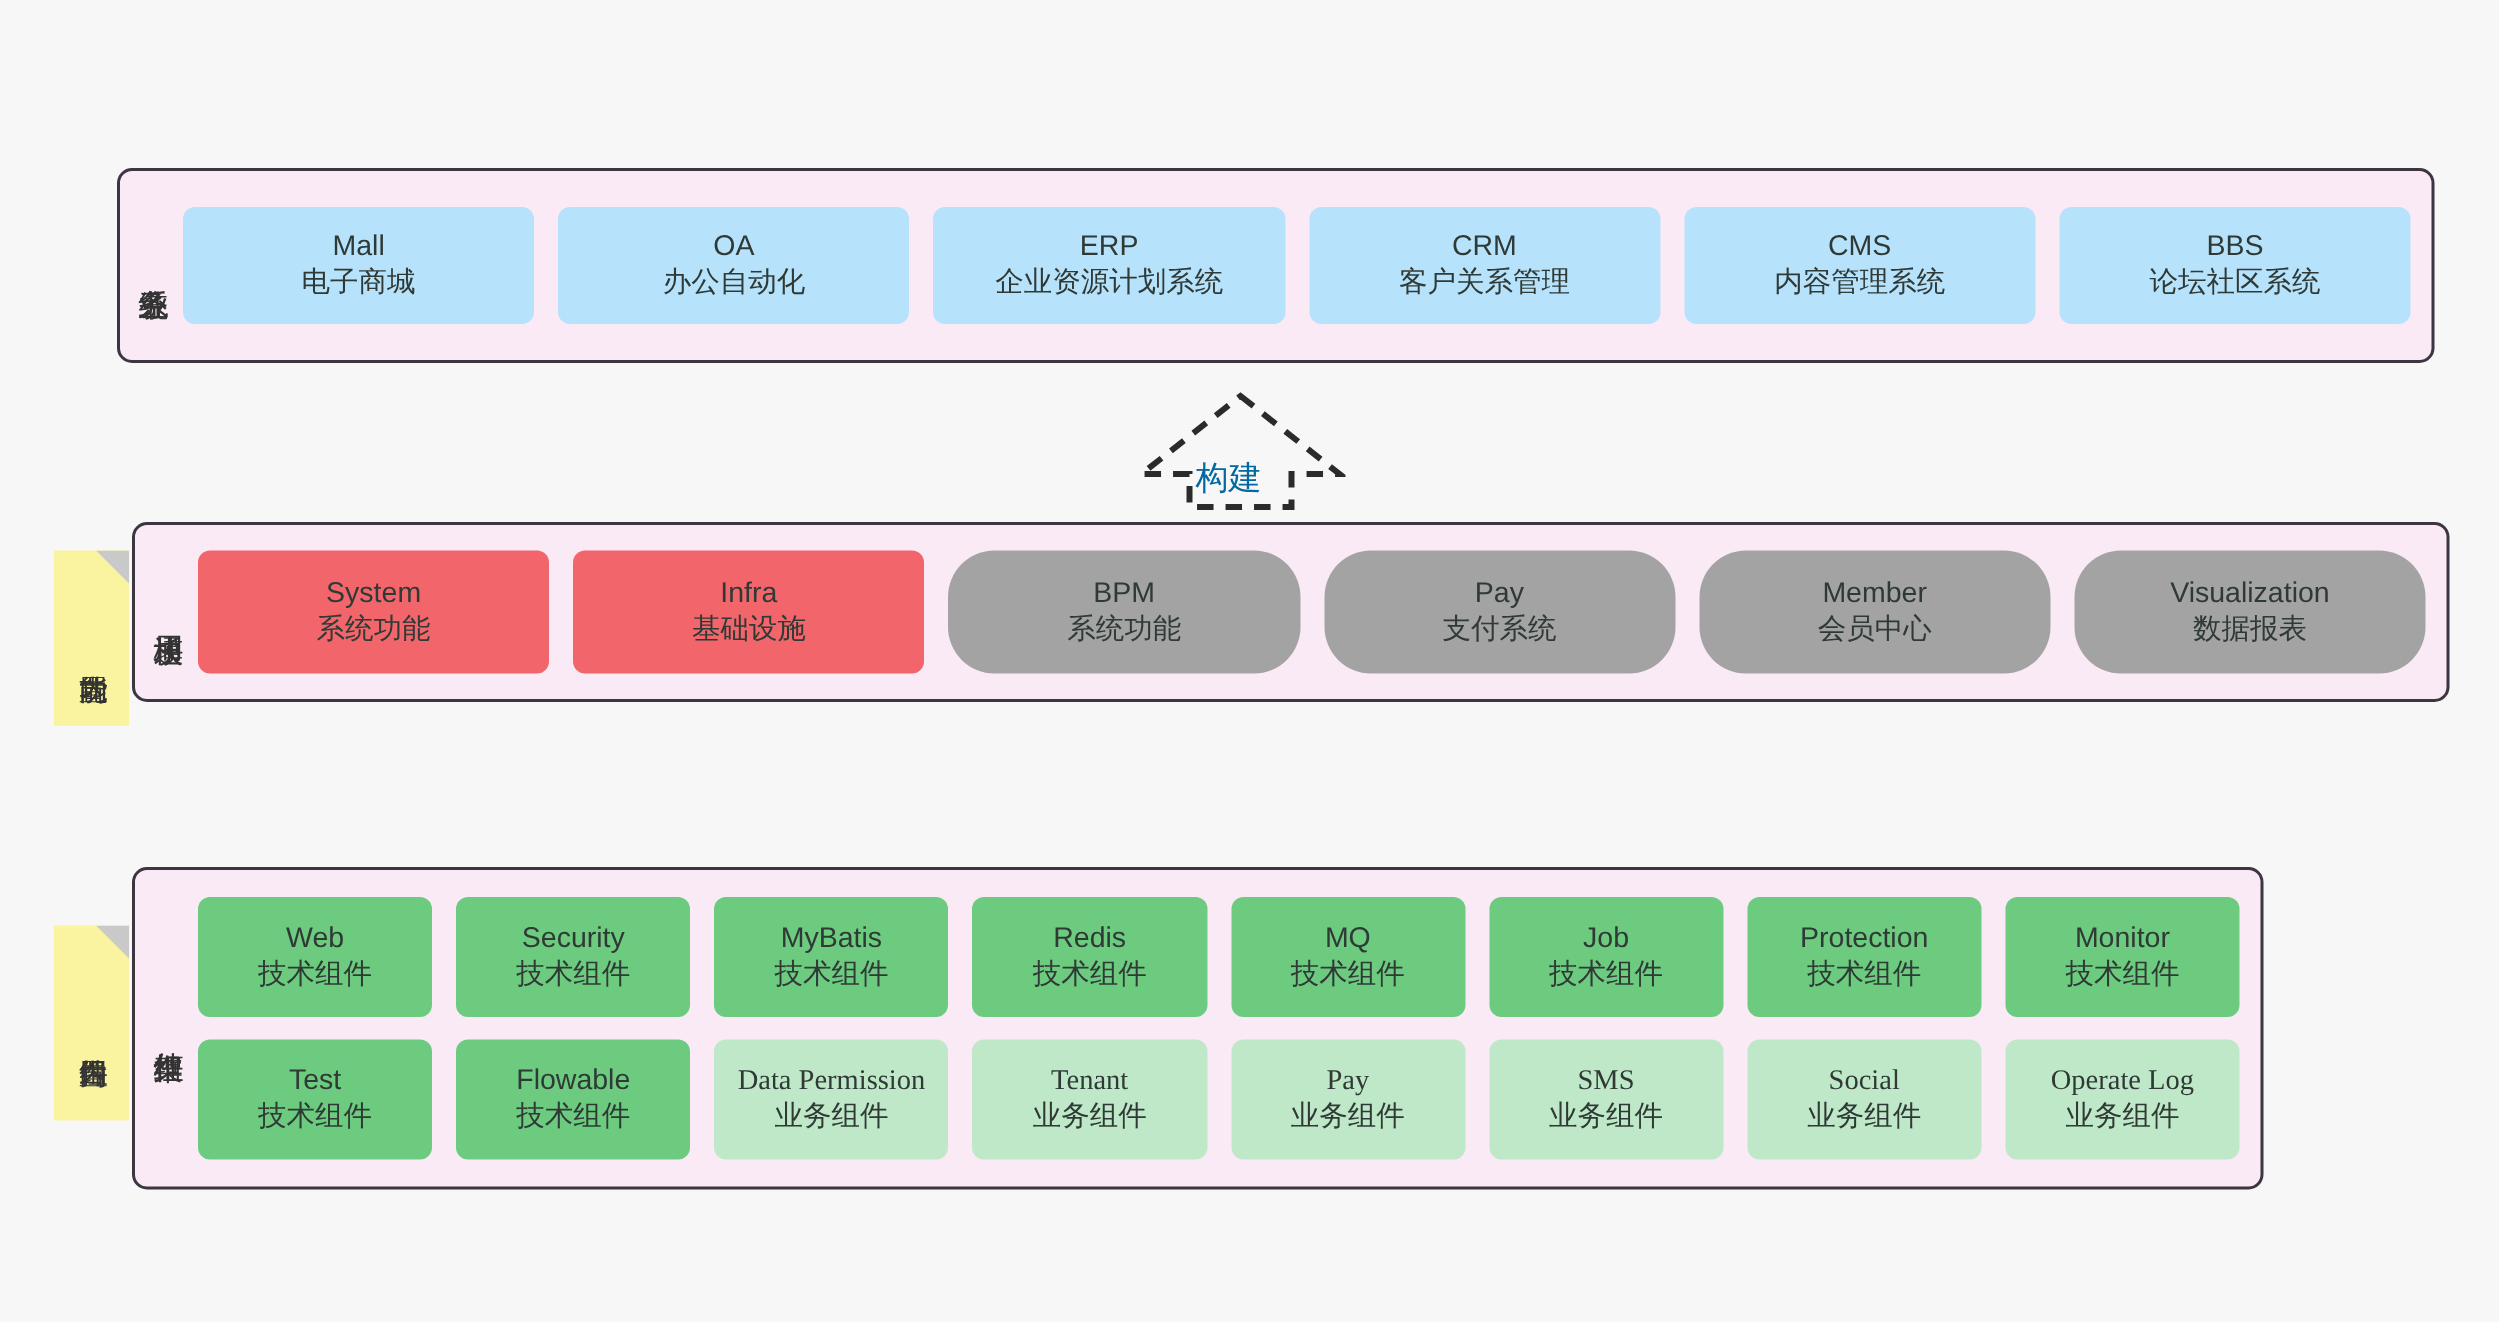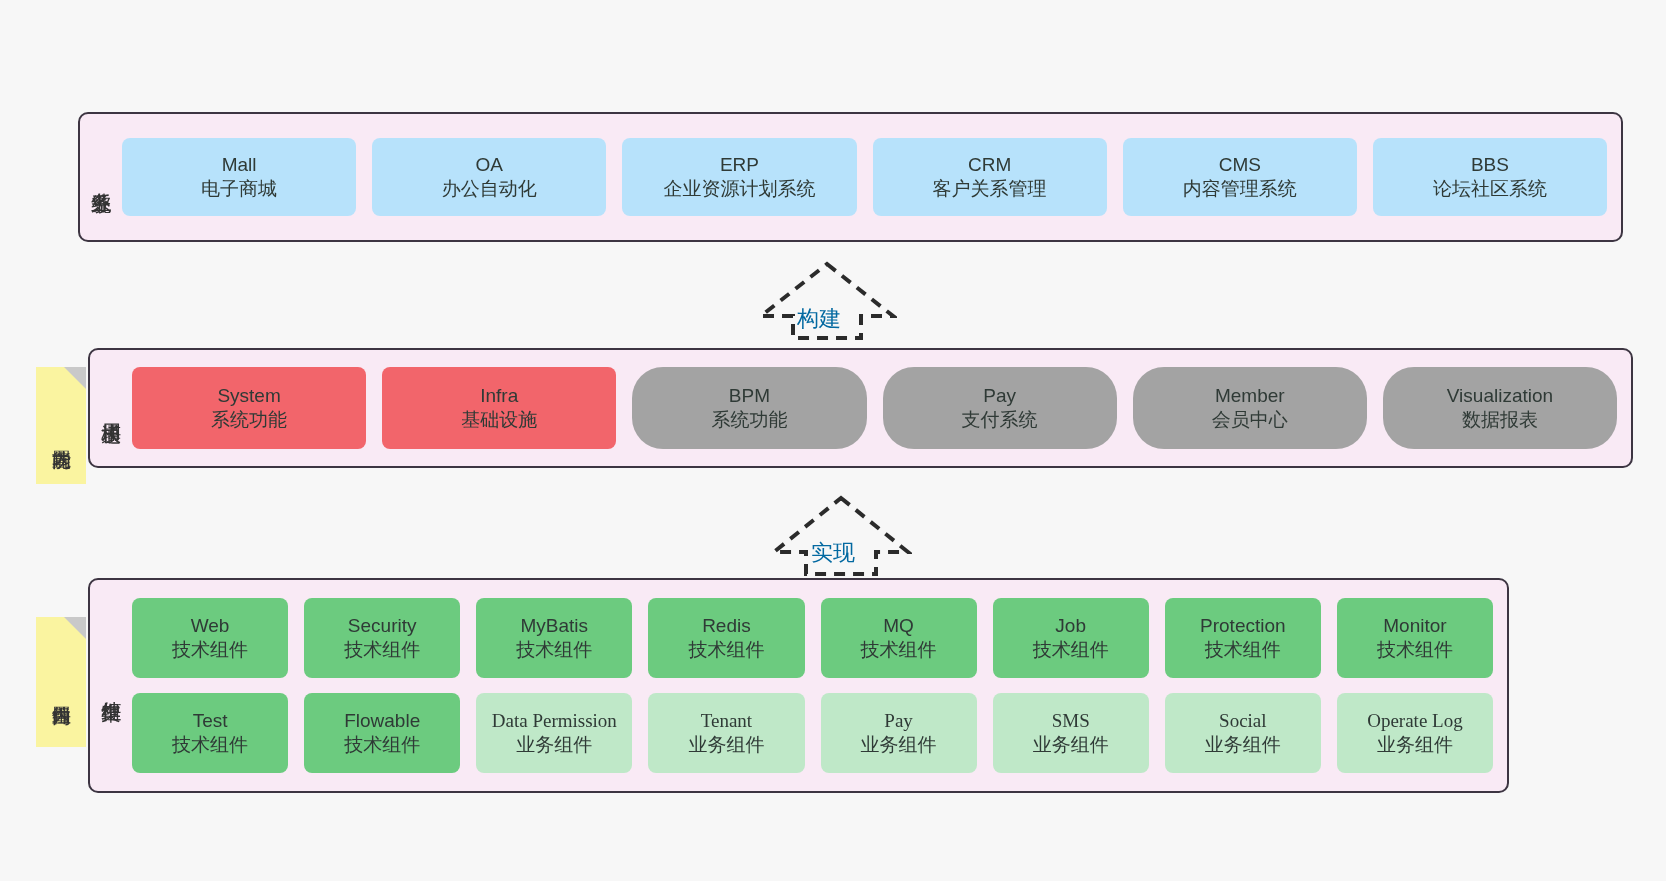--- a/index.html
+++ b/index.html
@@ -207,26 +207,20 @@
           <span class="ln">会员中心</span>
         </div>
         <div class="card card-pink">
           <span class="ln">Visualization</span>
           <span class="ln">数据报表</span>
         </div>
       </div>
     </div>
   </div>
 
-  <div class="arrow" style="left:770px; top:492px; width:142px; height:86px;">
-    <svg width="142" height="86" viewBox="0 0 142 86">
-      <path d="M 71 6 L 138 60 L 106 60 L 106 82 L 36 82 L 36 60 L 4 60 Z" fill="#f7f7f7" stroke="#2b2b2b" stroke-width="4" stroke-dasharray="11 8" stroke-linejoin="miter"></path>
-    </svg>
-    <div class="arrow-label" style="top:46px;">实现</div>
-  </div>
 
   <div class="note" style="left:36px; top:617px; width:50px; height:130px;">
     <span class="fold"></span>
     <span class="note-text">内置组件</span>
   </div>
 
   <div class="layer layer-fw" style="left:88px; top:578px; width:1421px; height:215px;">
     <div class="layer-title">框架组件</div>
     <div class="layer-body">
 

